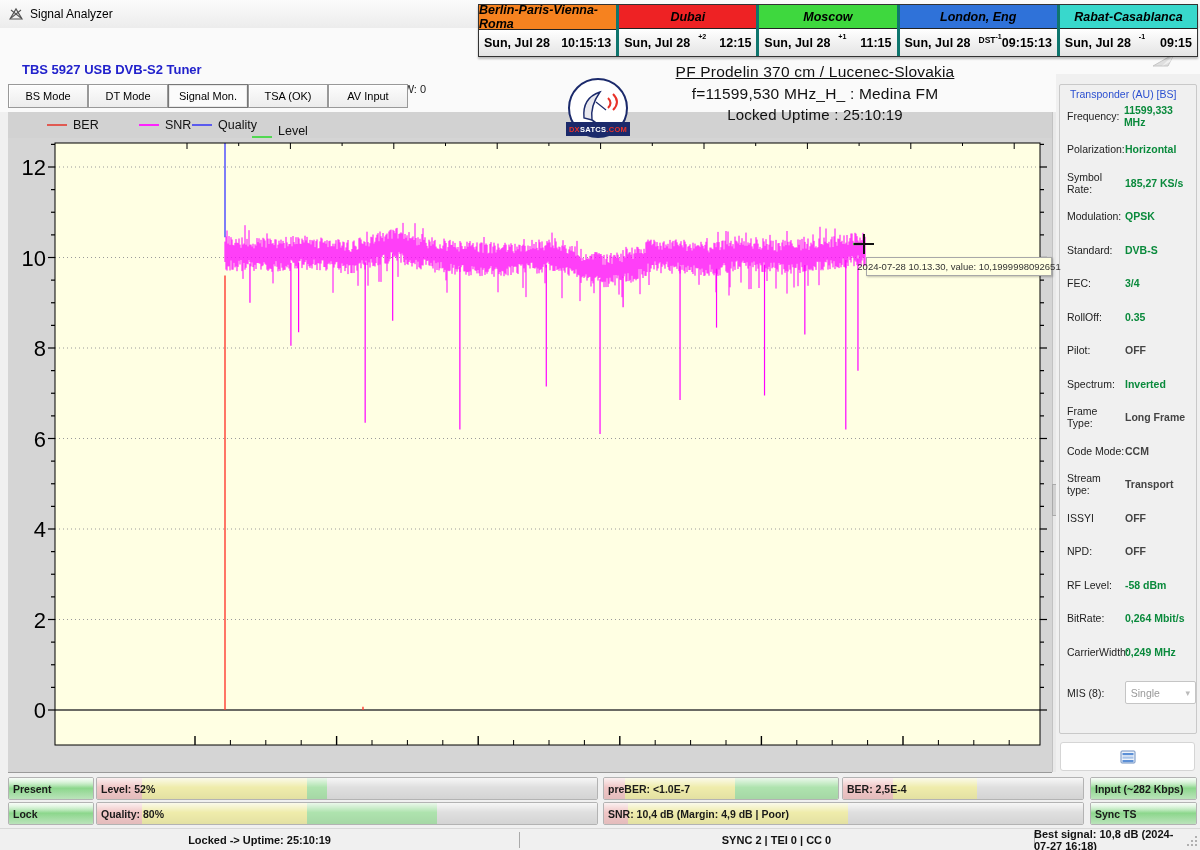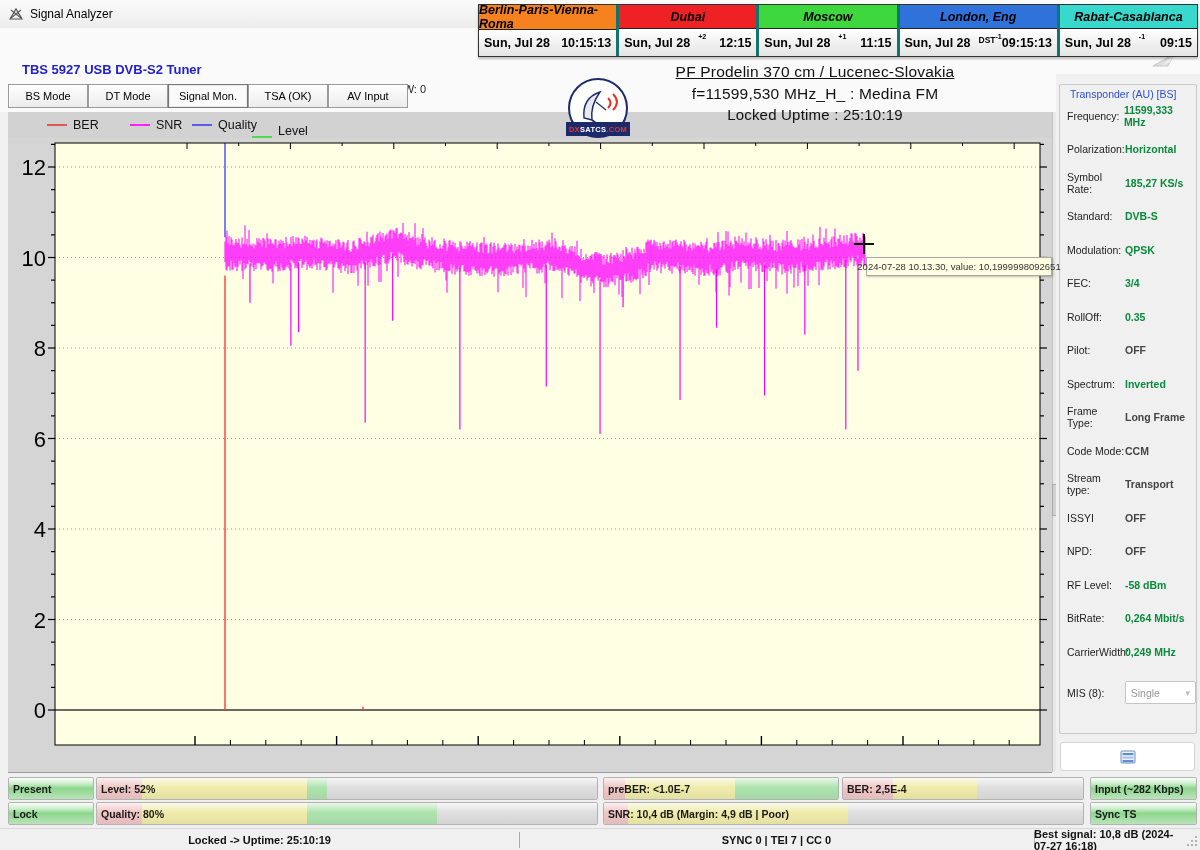--- a/index.html
+++ b/index.html
@@ -191,21 +191,21 @@
         <span class="red">.COM</span>
       </div>
   </div>
 
   <div class="chart">
     <div class="legendstrip">
         <div class="legend-item" style="left: 39px;">
           <span class="legend-dash" style="border-top-color: rgb(224, 90, 82);"></span>
           <span>BER</span>
         </div>
-        <div class="legend-item" style="left: 122px;">
+        <div class="legend-item" style="left: 131px;">
           <span class="legend-dash" style="border-top-color: rgb(255, 34, 255);"></span>
           <span>SNR</span>
         </div>
         <div class="legend-item" style="left: 184px;">
           <span class="legend-dash" style="border-top-color: rgb(91, 91, 238);"></span>
           <span>Quality</span>
         </div>
         <div class="legend-item" style="left: 244px; align-items: flex-end;">
           <span class="legend-dash" style="border-top-color: rgb(82, 216, 82);"></span>
           <span>Level</span>
@@ -364,27 +364,27 @@
       <span class="flabel">Polarization:</span>
       <span class="fvalue green">Horizontal</span>
     </div>
 
     <div class="frow">
       <span class="flabel">Symbol Rate:</span>
       <span class="fvalue green">185,27 KS/s</span>
     </div>
 
     <div class="frow">
+      <span class="flabel">Modulation:</span>
+      <span class="fvalue green">QPSK</span>
+    </div>
+
+    <div class="frow">
       <span class="flabel">Standard:</span>
       <span class="fvalue green">DVB-S</span>
-    </div>
-
-    <div class="frow">
-      <span class="flabel">Modulation:</span>
-      <span class="fvalue green">QPSK</span>
     </div>
 
     <div class="frow">
       <span class="flabel">FEC:</span>
       <span class="fvalue green">3/4</span>
     </div>
 
     <div class="frow">
       <span class="flabel">RollOff:</span>
       <span class="fvalue green">0.35</span>
@@ -502,21 +502,21 @@
       <div class="meter" style="left: 1090px; top: 802px; width: 105px;">
         <div class="fillbg" style="background: linear-gradient(rgb(223, 246, 223), rgb(142, 216, 142) 50%, rgb(196, 239, 196));"></div>
         <div class="sheen"></div>
         <span class="mlabel">Sync TS</span>
       </div>
     </div>
 
   <div class="statusbar">
     <div class="sb-sec" style="left:0;width:519px;">Locked -&gt; Uptime: 25:10:19</div>
     <div class="sb-sep" style="left:519px;"></div>
-    <div class="sb-sec" style="left:519px;width:515px;">SYNC 0 | TEI 7 | CC 0</div>
+    <div class="sb-sec" style="left:519px;width:515px;">SYNC 2 | TEI 0 | CC 0</div>
     <div class="sb-sep" style="left:1034px;"></div>
     <div class="sb-sec" style="left:1034px;width:152px;">Best signal: 10,8 dB (2024-07-27 16:18)</div>
     <div class="grip">
       <svg width="12" height="12">
           <g fill="#b0b0b0">
             <rect x="9" y="1" width="2" height="2"></rect>
             <rect x="9" y="5" width="2" height="2"></rect>
             <rect x="9" y="9" width="2" height="2"></rect>
             <rect x="5" y="5" width="2" height="2"></rect>
             <rect x="5" y="9" width="2" height="2"></rect>

